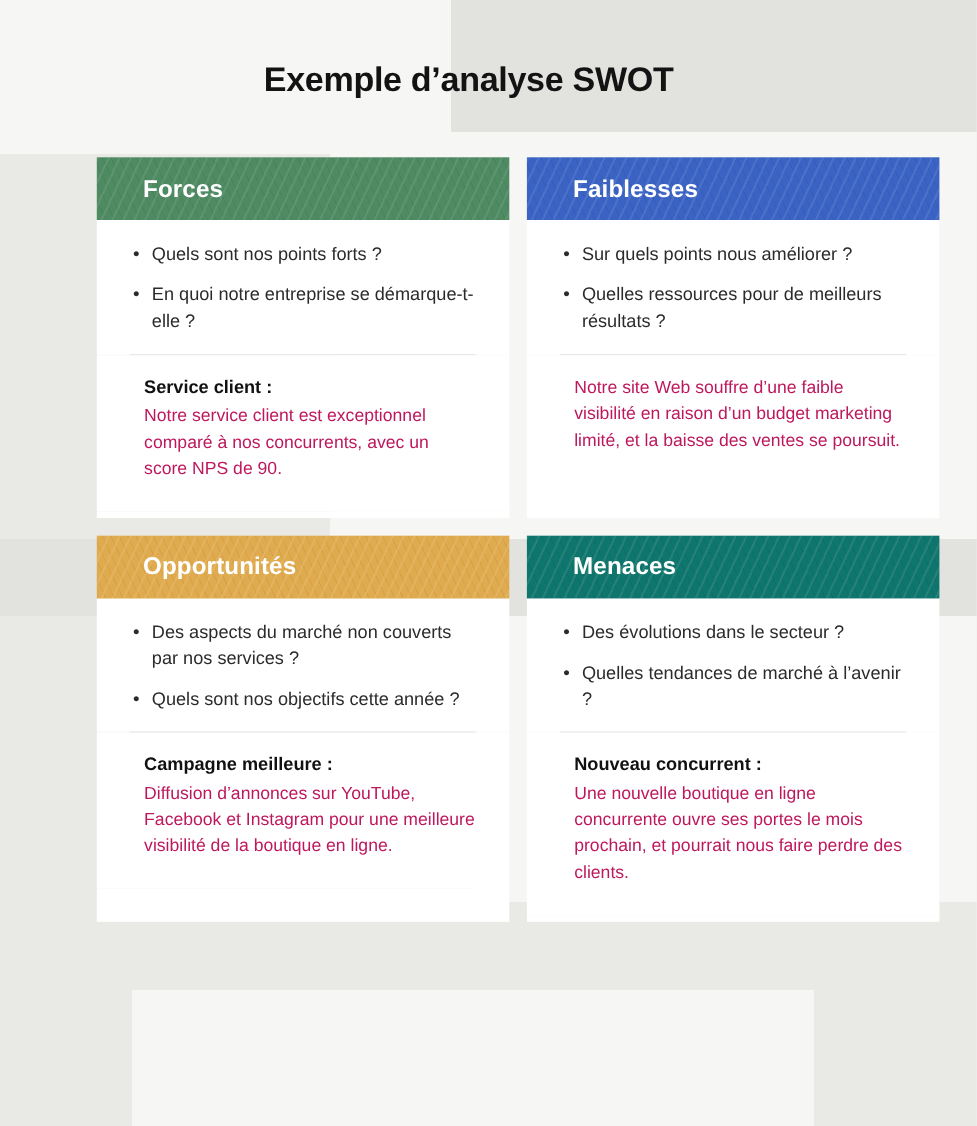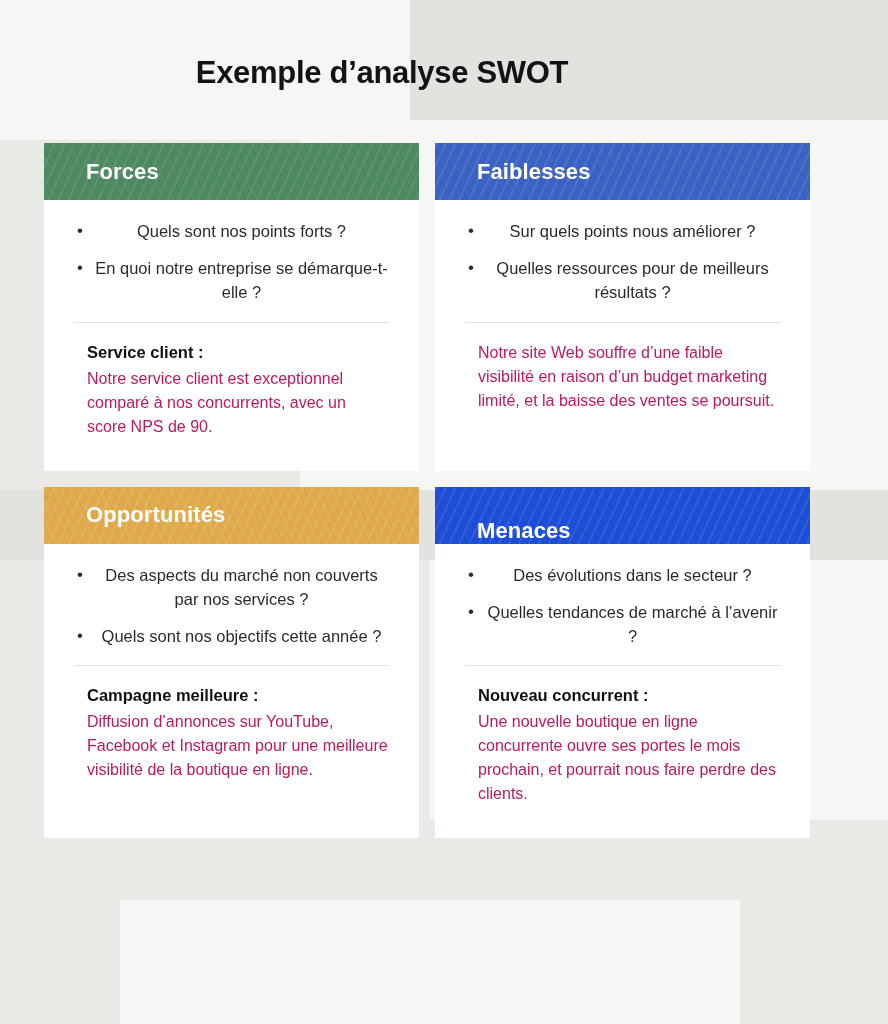--- a/index.html
+++ b/index.html
@@ -27,20 +27,21 @@
     background: #e9e9e6;
   }
   .bg-block.light { background: #f6f6f4; }
   .bg-block.dark  { background: #e2e2df; }
 
   .page {
     position: relative;
     width: 764px;
     height: 1024px;
     z-index: 2;
+    margin-left: 44px;
   }
 
   .title {
     text-align: center;
     font-size: 31px;
     font-weight: bold;
     letter-spacing: -0.3px;
     color: #131313;
     padding-top: 55px;
     margin: 0;
@@ -88,21 +89,20 @@
   }
 
   .q-body {
     background: #ffffff;
     padding: 20px 30px 4px 30px;
   }
   .q-body ul {
     list-style: none;
     margin: 0;
     padding: 0;
-    text-align: center;
   }
   .q-body li {
     position: relative;
     padding-left: 20px;
     margin-bottom: 13px;
     font-size: 16.5px;
     line-height: 1.45;
     color: #2b2b2b;
   }
   .q-body li::before {
@@ -222,21 +222,21 @@
           <div></div>
         </div>
       <div class="q-example">
         <p class="ex-title">Campagne meilleure :</p>
         <p class="ex-text">Diffusion d’annonces sur YouTube, Facebook et Instagram pour une meilleure visibilité de la boutique en ligne.</p>
       </div>
       <div class="q-fill"></div>
     </div>
 
     <div class="quadrant">
-      <div class="q-header" style="background:#1d4ed8;align-items:flex-end;">
+      <div class="q-header" style="background:#0f766e;">
         <span class="hdr-label">Menaces</span>
       </div>
       <div class="q-body">
         <ul>
           <li>Des évolutions dans le secteur ?</li>
           <li>Quelles tendances de marché à l’avenir ?</li>
         </ul>
       </div>
       <div class="q-divider">
           <div></div>

